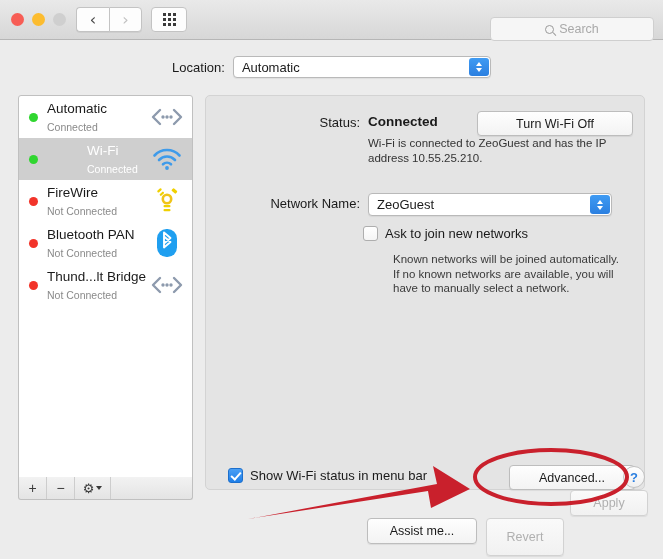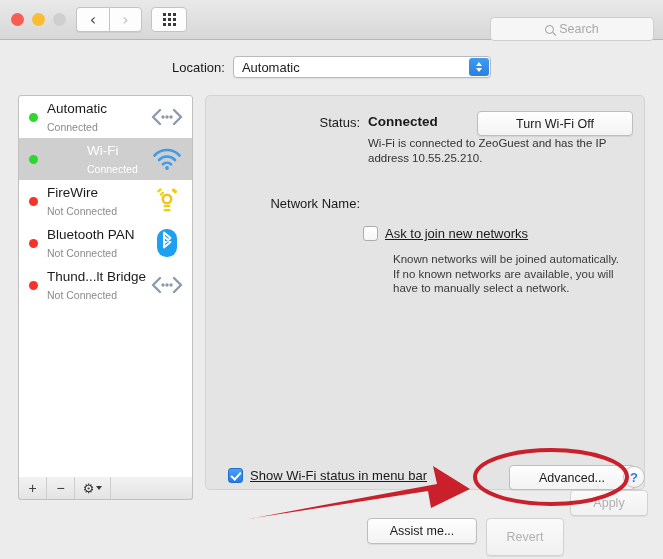--- a/index.html
+++ b/index.html
@@ -129,21 +129,21 @@
     border: 1px solid #bdbdbd; border-radius: 4px;
     font-size: 12.5px; color: #1a1a1a; text-align: center;
     box-shadow: 0 1px 1px rgba(0,0,0,.07);
     display: flex; align-items: center; justify-content: center;
   }
   .pushbtn.disabled { color: #b0b0b0; background: linear-gradient(to bottom,#fafafa,#f1f1f1); border-color: #d2d2d2; }
   #wifi-toggle-button { position: absolute; left: 477px; top: 111px; width: 156px; height: 25px; }
 
   #netname-popup { position: absolute; left: 368px; top: 193px; width: 244px; height: 23px; }
 
-  .checkline { position: absolute; display: flex; align-items: flex-start; gap: 7px; text-decoration: underline; }
+  .checkline { position: absolute; display: flex; align-items: flex-start; gap: 7px; }
   .cbox { width: 15px; height: 15px; border-radius: 3px; border: 1px solid #aeaeae;
     background: linear-gradient(to bottom,#fff,#f5f5f5); flex: 0 0 15px; position: relative; }
   .cbox.on { background: linear-gradient(to bottom,#4a9ff5,#1f7fe8); border-color: #1d6fcc; }
   .cbox.on:after {
     content: ""; position: absolute; left: 4.4px; top: 1.2px; width: 4px; height: 8px;
     border: solid #fff; border-width: 0 2px 2px 0; transform: rotate(42deg);
   }
   #ask-join-row { left: 363px; top: 226px; }
   #ask-join-row .lbl { font-size: 13px; line-height: 15px; }
   #ask-join-desc {
@@ -315,20 +315,27 @@
 
   <div class="panel"></div>
 
   <div class="labelcol" id="status-label">Status:</div>
   <div id="status-value">Connected</div>
   <div id="status-desc">Wi-Fi is connected to ZeoGuest and has the IP address 10.55.25.210.</div>
 
   <div class="pushbtn" id="wifi-toggle-button">Turn Wi-Fi Off</div>
 
   <div class="labelcol" id="netname-label">Network Name:</div>
+  <div class="popup" id="netname-popup">
+    <span>ZeoGuest</span>
+    <span class="arrows">
+      <span class="up"></span>
+        <span class="dn"></span>
+    </span>
+  </div>
 
   <div class="checkline" id="ask-join-row">
     <span class="cbox"></span>
     <span class="lbl">Ask to join new networks</span>
   </div>
   <div id="ask-join-desc">Known networks will be joined automatically. If no known networks are available, you will have to manually select a network.</div>
 
   <div class="checkline" id="show-status-row">
     <span class="cbox on"></span>
     <span class="lbl">Show Wi-Fi status in menu bar</span>

